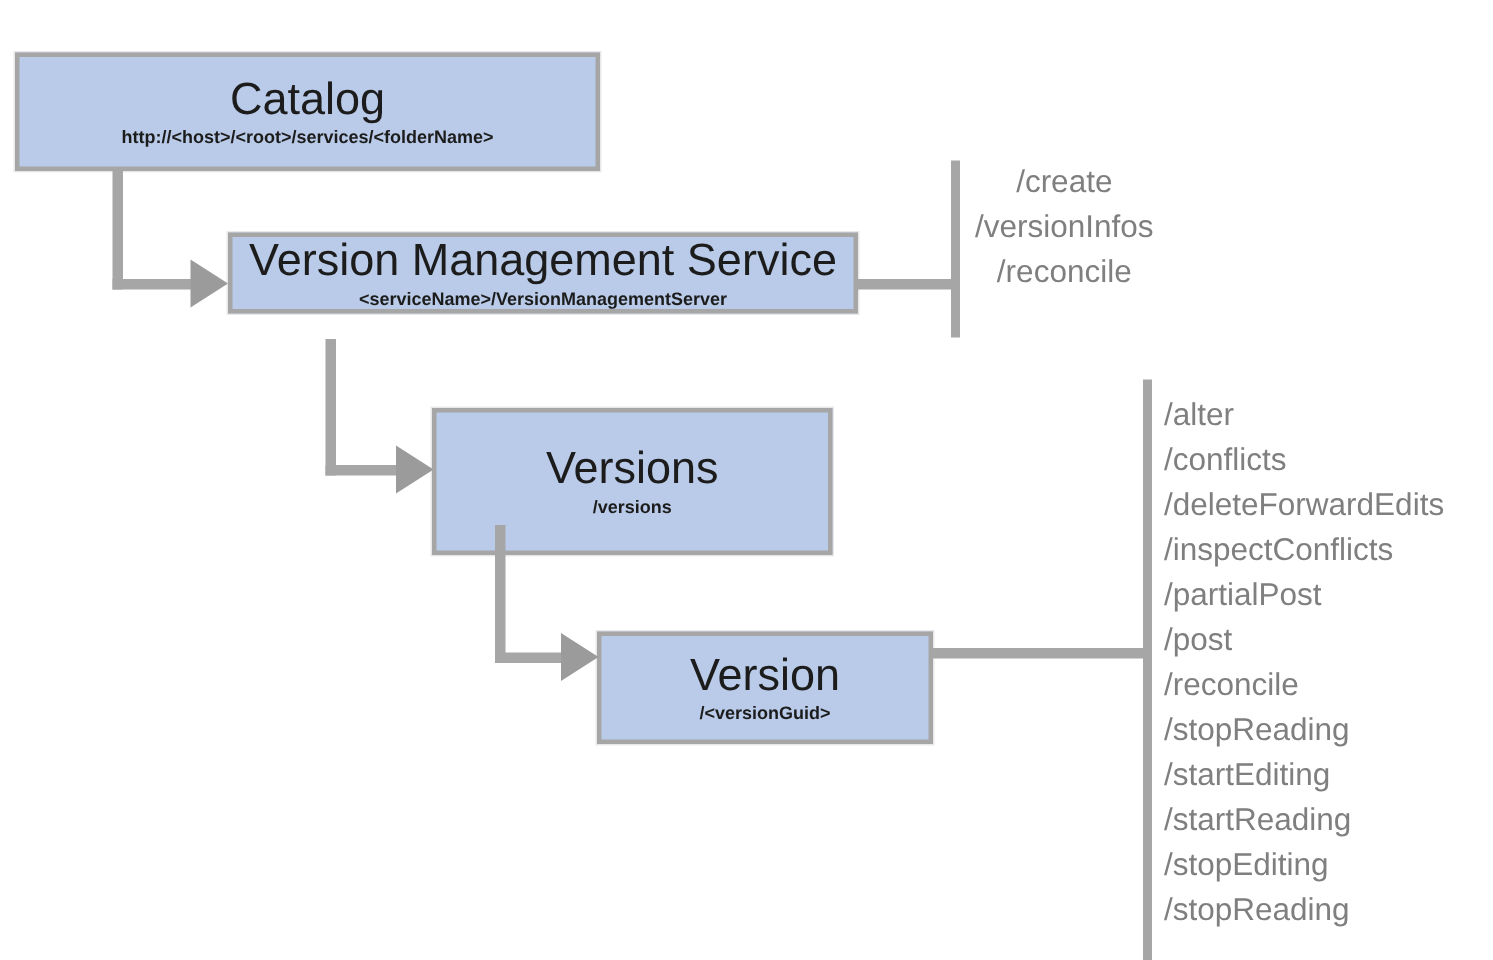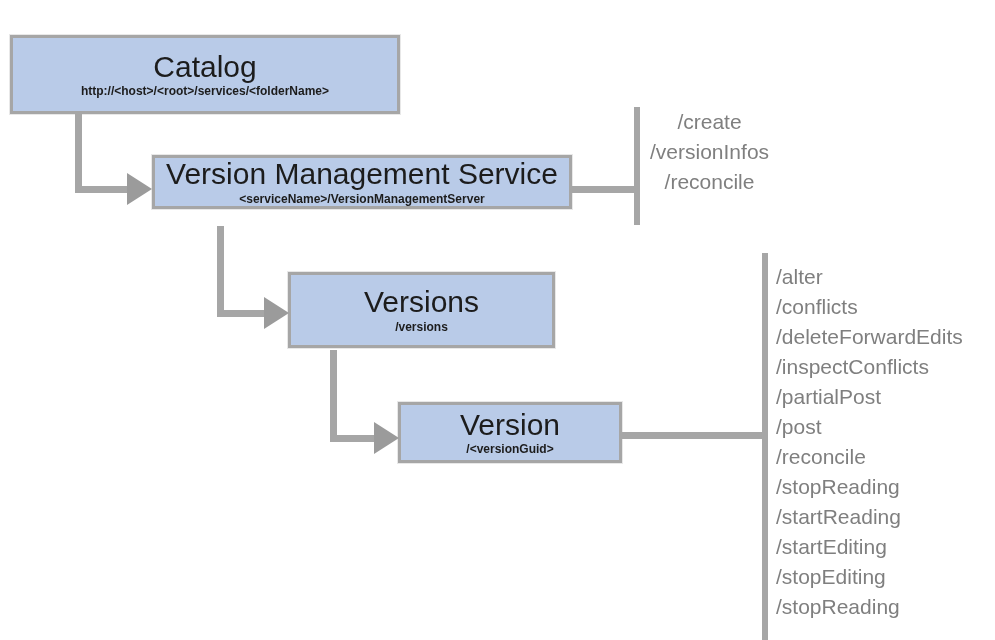--- a/index.html
+++ b/index.html
@@ -31,22 +31,22 @@
   }
   .node-subtitle {
     font-size: 12px;
     font-weight: bold;
     line-height: 1.25;
     color: #1c1c1c;
     white-space: nowrap;
   }
   .node-catalog  { left: 10px;  top: 13px;  width: 390px; height: 79px; }
   .node-vms      { left: 152px; top: 133px; width: 420px; height: 54px; }
-  .node-versions { left: 288px; top: 250px; width: 267px; height: 76px; }
-  .node-version  { left: 398px; top: 380px; width: 224px; height: 61px; }
+  .node-versions { left: 288px; top: 250px; width: 267px; height: 98px; }
+  .node-version  { left: 398px; top: 399px; width: 224px; height: 75px; }
 
   .seg { position: absolute; background: #a6a6a6; }
   .arrowhead {
     position: absolute;
     width: 0; height: 0;
     border-top: 16px solid transparent;
     border-bottom: 16px solid transparent;
     border-left: 25px solid #9b9b9b;
   }
 
@@ -132,19 +132,19 @@
   <div class="seg b2v"></div>
   <div class="ops ops-version">
       <div>/alter</div>
       <div>/conflicts</div>
       <div>/deleteForwardEdits</div>
       <div>/inspectConflicts</div>
       <div>/partialPost</div>
       <div>/post</div>
       <div>/reconcile</div>
       <div>/stopReading</div>
+      <div>/startEditing</div>
       <div>/startReading</div>
-      <div>/startEditing</div>
       <div>/stopEditing</div>
       <div>/stopReading</div>
     </div>
 
 </div>
 
 </body></html>

